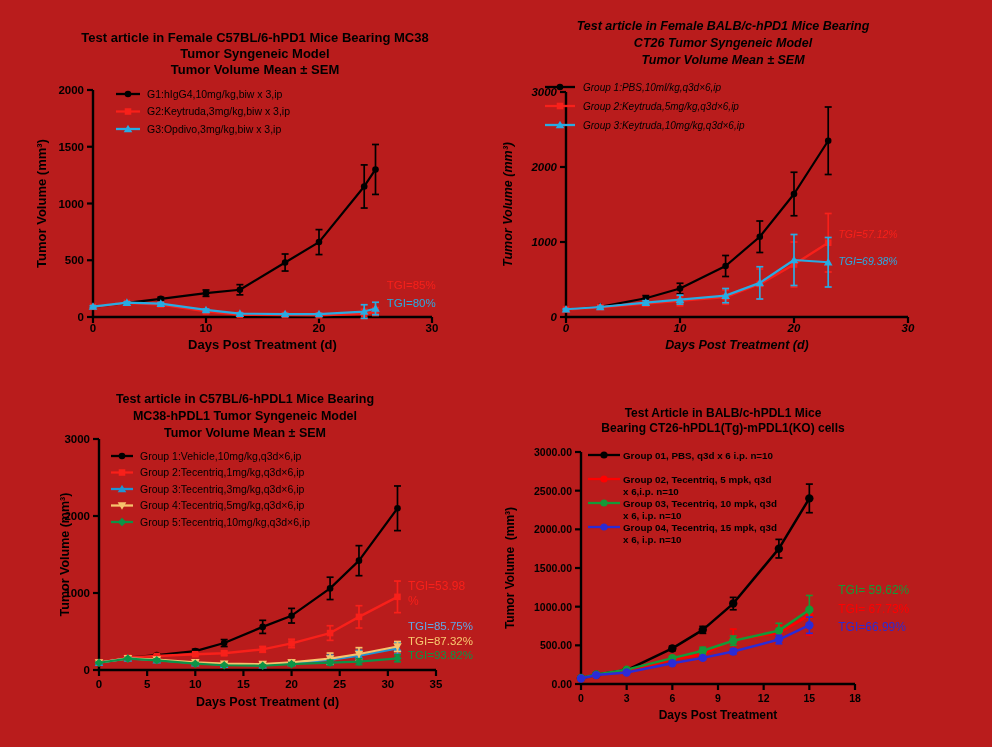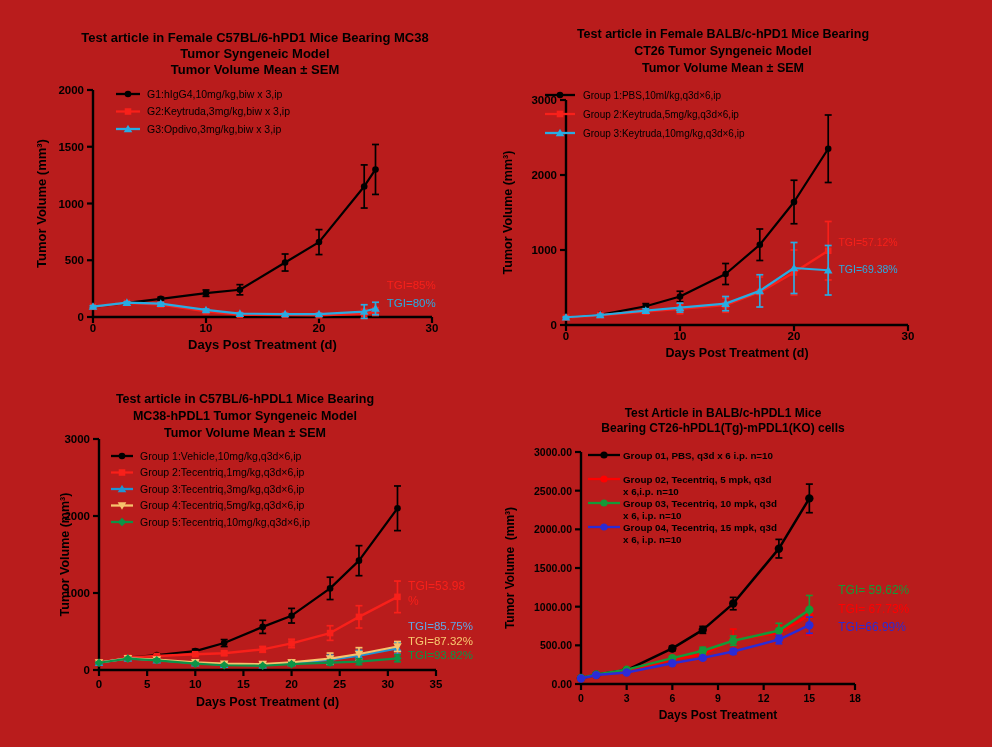--- a/index.html
+++ b/index.html
@@ -168,21 +168,21 @@
           <text x="117" y="97" font-size="10.5" font-weight="normal" fill="#000">G2:Keytruda,3mg/kg,biw x 3,ip</text>
           <line x1="86" y1="111" x2="110" y2="111" stroke="#29ABE2" stroke-width="2.3"></line>
           <polygon points="98,106.7 93.7,114.3 102.3,114.3" fill="#29ABE2"></polygon>
           <text x="117" y="114.5" font-size="10.5" font-weight="normal" fill="#000">G3:Opdivo,3mg/kg,biw x 3,ip</text>
         </g>
         <g>
           <text x="356.8" y="270.625" font-size="11.5" fill="#F8201A">TGI=85%</text>
           <text x="356.8" y="289.3525" font-size="11.5" fill="#29ABE2">TGI=80%</text>
         </g>
       </svg></div>
-  <div class="panel" style="left: 498px; top: 18px;"><svg width="486" height="352" viewBox="0 0 486 352">
+  <div class="panel" style="left: 498px; top: 10px; font-style: italic;"><svg width="486" height="352" viewBox="0 0 486 352">
         <g>
           <text x="225" y="20" text-anchor="middle" font-size="12.5" font-weight="bold" fill="#000">Test article in Female BALB/c-hPD1 Mice Bearing</text>
           <text x="225" y="37" text-anchor="middle" font-size="12.5" font-weight="bold" fill="#000">CT26 Tumor Syngeneic Model</text>
           <text x="225" y="54" text-anchor="middle" font-size="12.5" font-weight="bold" fill="#000">Tumor Volume Mean ± SEM</text>
         </g>
         <g>
           <line x1="68" y1="82" x2="68" y2="307" stroke="#000" stroke-width="2.4"></line>
           <line x1="66.8" y1="307" x2="410" y2="307" stroke="#000" stroke-width="2.4"></line>
           <line x1="68" y1="307" x2="62" y2="307" stroke="#000" stroke-width="2.2"></line>
           <text x="59" y="311" text-anchor="end" font-size="11.5" font-weight="bold" fill="#000">0</text>

